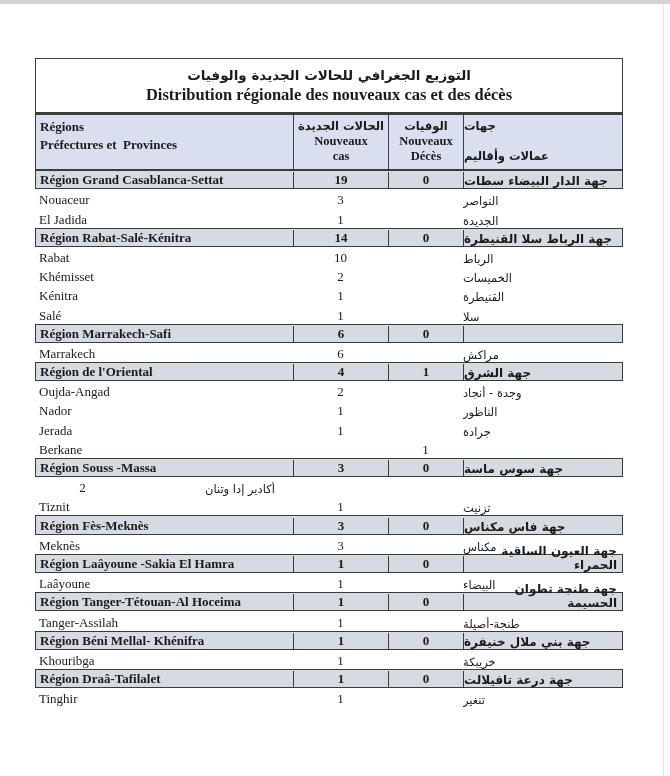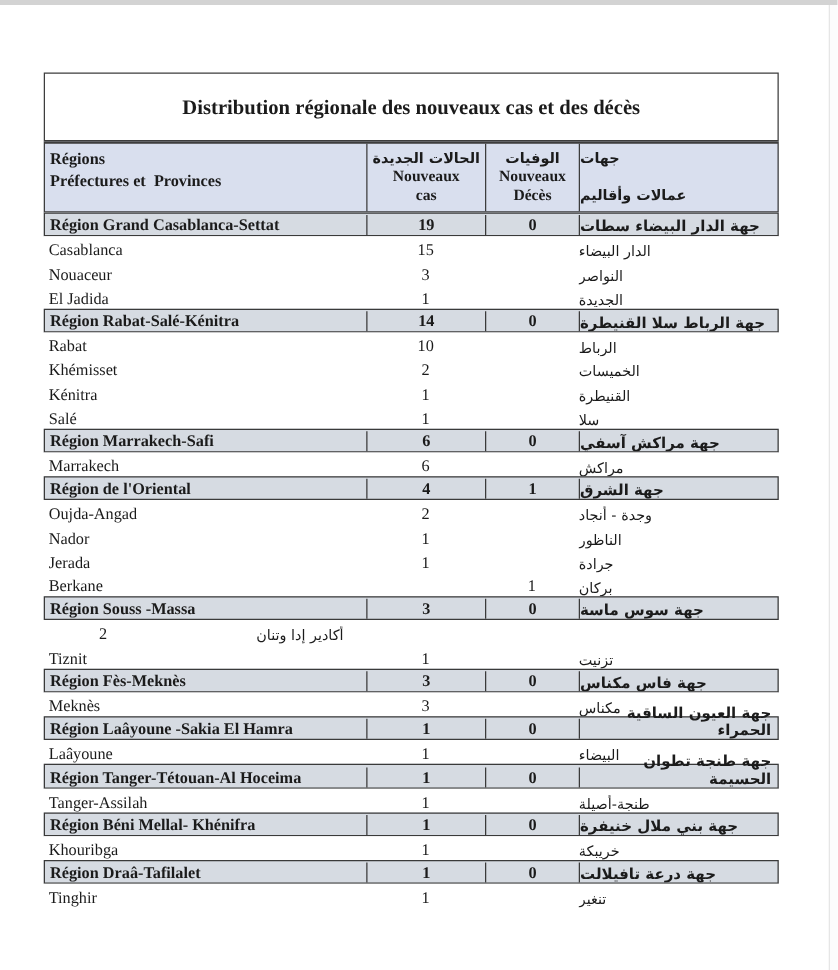--- a/index.html
+++ b/index.html
@@ -142,20 +142,21 @@
 </style>
 </head>
 <body>
 
 <div class="top-strip"></div>
 <div class="right-edge"></div>
 
 <div class="table-wrap">
 
   <div class="title-box">
+    <div class="title-ar">التوزيع الجغرافي للحالات الجديدة والوفيات</div>
     <div class="title-fr">Distribution régionale des nouveaux cas et des décès</div>
   </div>
 
   <div class="header-row">
     <div class="hcell hc1">
       <div>Régions</div>
       <div>Préfectures et  Provinces</div>
     </div>
     <div class="hcell hc2">
       <div class="ar-text">الحالات الجديدة</div>
@@ -174,26 +175,20 @@
   </div>
 
   <div class="rows" id="rows">
       <div class="row region">
         <div class="cell c1">Région Grand Casablanca-Settat</div>
         <div class="cell c2">19</div>
         <div class="cell c3">0</div>
         <div class="cell c4">جهة الدار البيضاء سطات</div>
       </div>
       <div class="row province">
-        <div class="cell c1">Casablanca</div>
-        <div class="cell c2">15</div>
-        <div class="cell c3"></div>
-        <div class="cell c4">الدار البيضاء</div>
-      </div>
-      <div class="row province">
         <div class="cell c1">Nouaceur</div>
         <div class="cell c2">3</div>
         <div class="cell c3"></div>
         <div class="cell c4">النواصر</div>
       </div>
       <div class="row province">
         <div class="cell c1">El Jadida</div>
         <div class="cell c2">1</div>
         <div class="cell c3"></div>
         <div class="cell c4">الجديدة</div>
@@ -225,21 +220,20 @@
       <div class="row province">
         <div class="cell c1">Salé</div>
         <div class="cell c2">1</div>
         <div class="cell c3"></div>
         <div class="cell c4">سلا</div>
       </div>
       <div class="row region">
         <div class="cell c1">Région Marrakech-Safi</div>
         <div class="cell c2">6</div>
         <div class="cell c3">0</div>
-        <div class="cell c4">جهة مراكش آسفي</div>
       </div>
       <div class="row province">
         <div class="cell c1">Marrakech</div>
         <div class="cell c2">6</div>
         <div class="cell c3"></div>
         <div class="cell c4">مراكش</div>
       </div>
       <div class="row region">
         <div class="cell c1">Région de l'Oriental</div>
         <div class="cell c2">4</div>
@@ -261,21 +255,20 @@
       <div class="row province">
         <div class="cell c1">Jerada</div>
         <div class="cell c2">1</div>
         <div class="cell c3"></div>
         <div class="cell c4">جرادة</div>
       </div>
       <div class="row province">
         <div class="cell c1">Berkane</div>
         <div class="cell c2"></div>
         <div class="cell c3">1</div>
-        <div class="cell c4">بركان</div>
       </div>
       <div class="row region">
         <div class="cell c1">Région Souss -Massa</div>
         <div class="cell c2">3</div>
         <div class="cell c3">0</div>
         <div class="cell c4">جهة سوس ماسة</div>
       </div>
       <div class="row province">
         <div class="cell c2">2</div>
         <div class="cell c3"></div>

